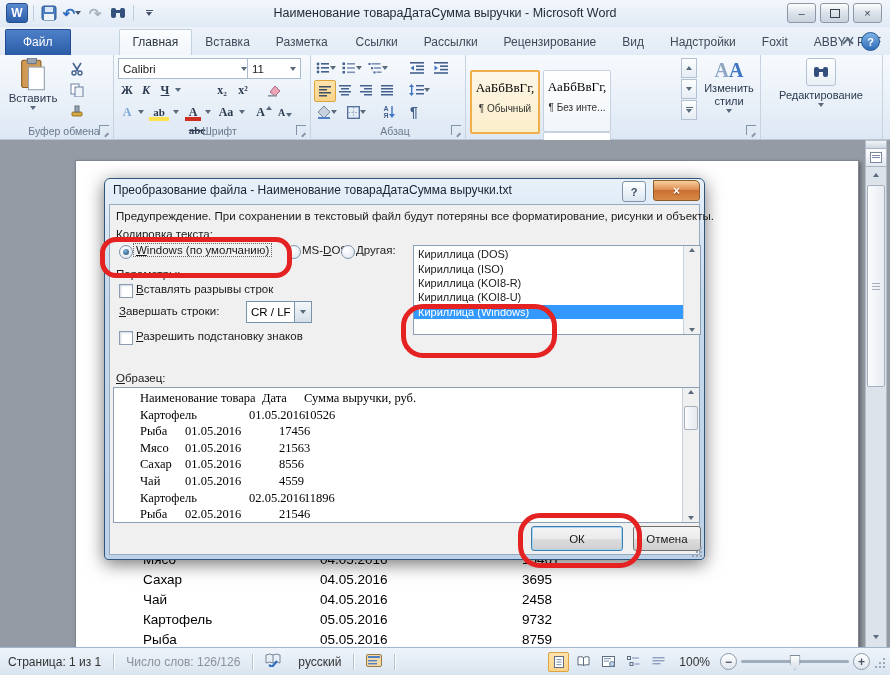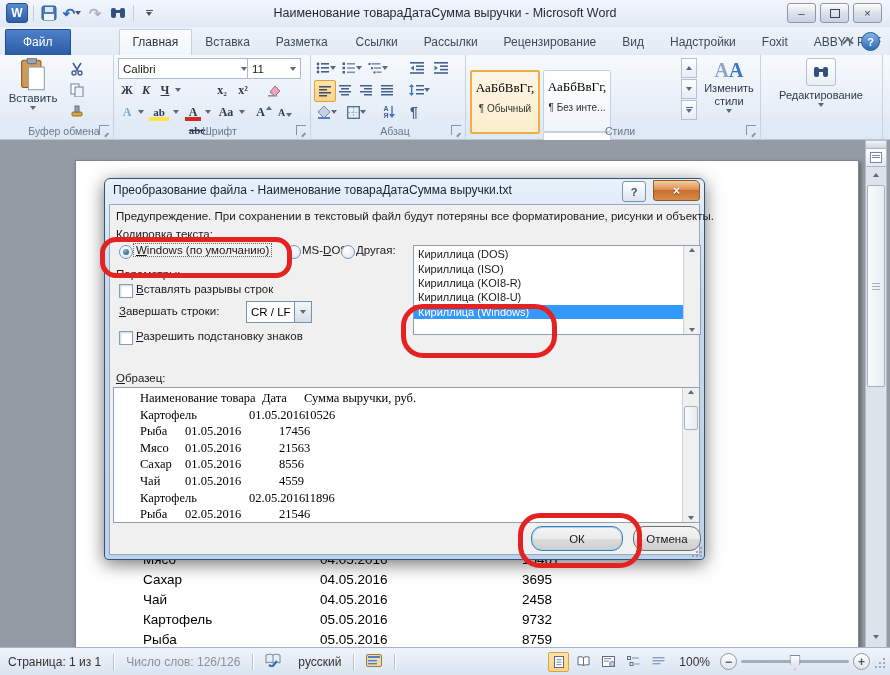--- a/index.html
+++ b/index.html
@@ -114,21 +114,21 @@
   .samplebox{position:absolute;left:8px;top:208px;width:585px;height:134px;background:#fff;border:1px solid #8ca0b5;overflow:hidden;}
   .srows{position:absolute;left:0;top:3px;right:17px;}
   .srow{position:relative;height:16.6px;font-family:"Liberation Serif",serif;font-size:12.5px;color:#000;}
   .srow span{position:absolute;top:0;white-space:nowrap;}
   .srow.rh .sc1{left:26px;} .srow.rh .sc2{left:148px;} .srow.rh .sc3{left:190px;}
   .srow.rl .sc1{left:26px;} .srow.rl .sc2{left:135px;} .srow.rl .sc3{left:190px;}
   .srow.rs .sc1{left:26px;} .srow.rs .sc2{left:71px;}  .srow.rs .sc3{left:165px;}
   .sscroll{position:absolute;right:0;top:0;bottom:0;width:16px;background:#f0f0f0;border-left:1px solid #c8d2dc;}
   .sscroll .thumb{position:absolute;left:1px;right:1px;top:18px;height:22px;background:linear-gradient(90deg,#fafbfc,#e4eaf0);
     border:1px solid #a7b0bc;border-radius:2px;}
-  .dbtn{position:absolute;top:347px;height:23px;border:1px solid #707070;border-radius:11px;font-size:11.5px;color:#1a1a1a;
+  .dbtn{position:absolute;top:347px;height:23px;border:1px solid #707070;border-radius:3px;font-size:11.5px;color:#1a1a1a;
     background:linear-gradient(#f4f4f4,#ebebeb 50%,#dddddd 50%,#cfcfcf);display:flex;align-items:center;justify-content:center;}
   .dbtn.default{border-color:#3c7fb1;box-shadow:inset 0 0 0 1px #a9d4f0;}
   .grip{position:absolute;right:2px;bottom:2px;width:12px;height:12px;}
   .grip i{position:absolute;width:2px;height:2px;background:#9aa4ae;}
   
   .anno{position:absolute;border:5px solid #e32221;z-index:50;background:transparent;}
   
   .statusbar{position:absolute;left:0;bottom:0;right:0;height:27px;background:linear-gradient(#eff4fa,#d9e4f0);
     border-top:1px solid #9fb6ce;display:flex;align-items:center;font-size:12px;color:#333;}
   .ssep{width:1px;height:16px;background:#b4c2d2;box-shadow:1px 0 0 #fff;margin:0 4px;}
@@ -456,21 +456,20 @@
         <span class="scbtn" style="flex-direction:column;">
             <span style="width:7px;height:1.5px;background:#5a6a7d;margin-bottom:1px;"></span>
             <span class="dda"></span>
           </span>
       </div>
       <div class="bigbtn" style="left:236px;top:4px;width:56px;text-align:center;">
         <span style="font-family:'Liberation Serif',serif;font-size:20px;font-weight:bold;color:#44618e;"><span style="color:#8fa5c4;">А</span><span style="color:#3e76c4;">А</span></span>
         <span style="font-size:11px;line-height:1.15;">Изменить стили</span>
         <span class="dda" style="margin-top:2px;"></span>
       </div>
-      <span class="grouplabel">Стили</span>
       <span class="launcher"></span>
     </div>
 
     <div class="grp" style="left:760px;width:122px;">
       <div class="bigbtn" style="left:0;top:3px;width:122px;">
         <span style="width:28px;height:26px;border:1px solid #b3c1d2;border-radius:3px;background:linear-gradient(#fff,#e9eff6);display:flex;align-items:center;justify-content:center;">
           <svg width="16" height="14" viewBox="0 0 16 14">
               <rect x="1" y="2" width="5" height="10" rx="2" fill="#33507c"></rect>
               <rect x="10" y="2" width="5" height="10" rx="2" fill="#33507c"></rect>
               <rect x="6" y="4" width="4" height="3" fill="#33507c"></rect>

